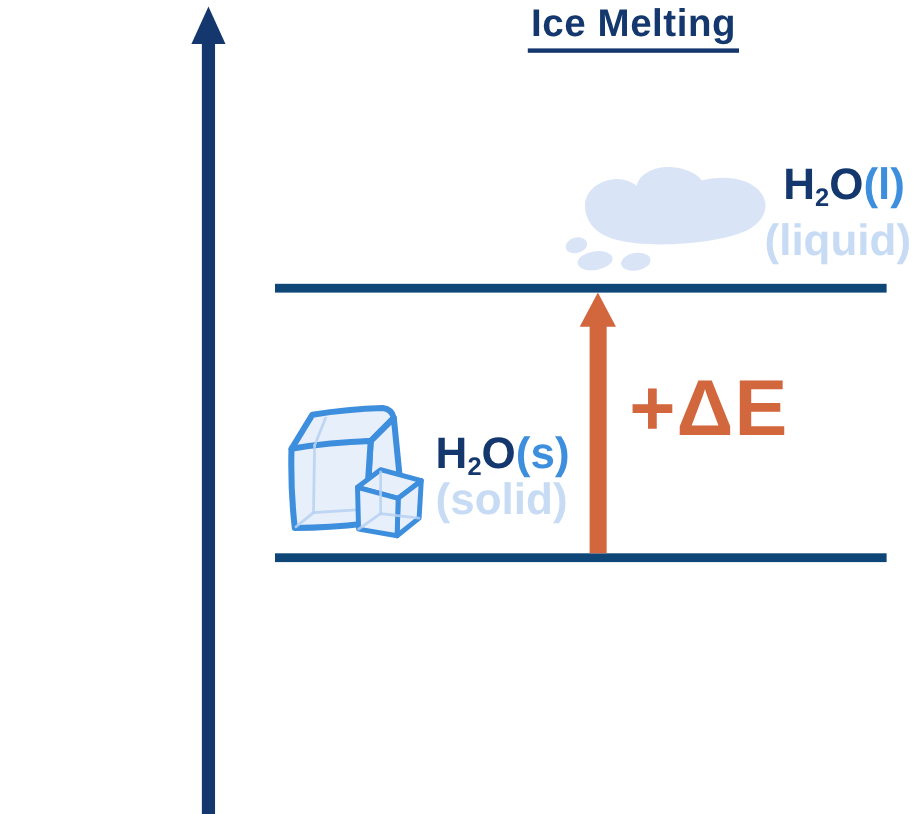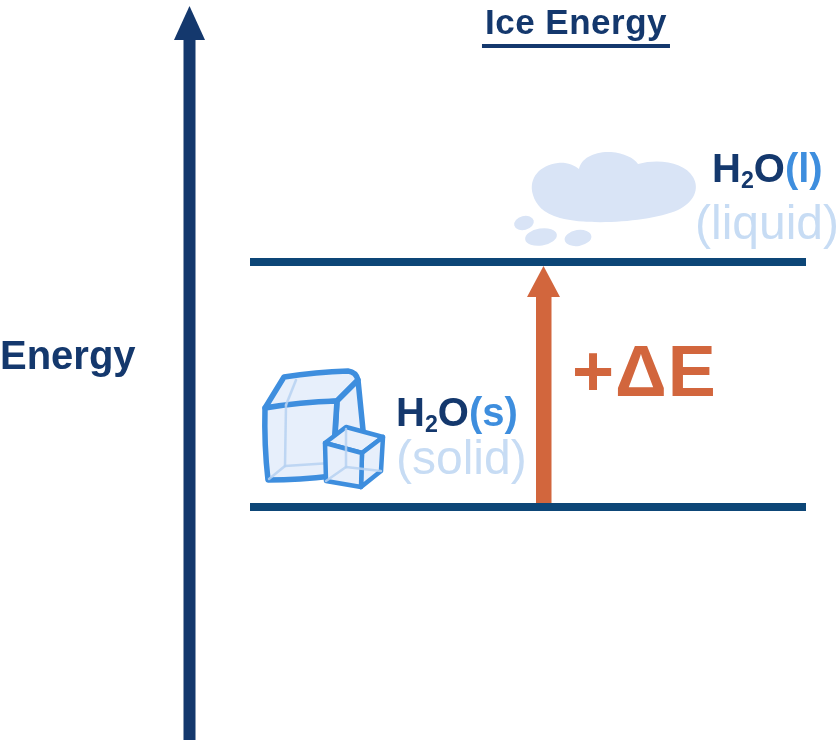--- a/index.html
+++ b/index.html
@@ -58,22 +58,22 @@
     white-space: nowrap;
   }
   .formula sub {
     font-size: 0.58em;
     vertical-align: -0.28em;
     font-weight: bold;
   }
   .formula .state { color: var(--bright-blue); }
   .state-name {
     position: absolute;
-    font-size: 48px;
-    font-weight: normal;
+    font-size: 40px;
+    font-weight: bold;
     color: var(--pale-blue);
     line-height: 1.1;
     white-space: nowrap;
   }
   .solid-formula  { left: 396px; top: 390px; }
   .solid-name     { left: 396px; top: 432px; }
   .liquid-formula { left: 712px; top: 146px; text-align: right; }
   .liquid-name    { left: 695px; top: 197px; }
   .delta-e-label {
     position: absolute;
@@ -139,23 +139,22 @@
       <path class="ice-inner" d="M 286 405 L 296 380"></path>
 
       <path class="ice-face-sm" d="M 325 443 L 346 427 L 383 437 L 362 453 Z"></path>
       <path class="ice-face-sm" d="M 362 453 L 383 437 L 381 471 L 361 487 Z"></path>
       <path class="ice-face-sm" d="M 325 443 L 362 453 L 361 487 L 326 481 Z"></path>
       <path class="ice-inner" d="M 326 481 L 346 467 L 381 471"></path>
       <path class="ice-inner" d="M 346 467 L 346 429"></path>
     </g>
   </svg>
 
-  <div class="title">Ice Energy</div>
+  <div class="title">Ice Melting</div>
 
-  <div class="energy-label">Energy</div>
 
   <div class="formula solid-formula">
     <span>H</span><sub>2</sub><span>O</span><span class="state">(s)</span>
   </div>
   <div class="state-name solid-name">(solid)</div>
 
   <div class="formula liquid-formula">
     <span>H</span><sub>2</sub><span>O</span><span class="state">(l)</span>
   </div>
   <div class="state-name liquid-name">(liquid)</div>

